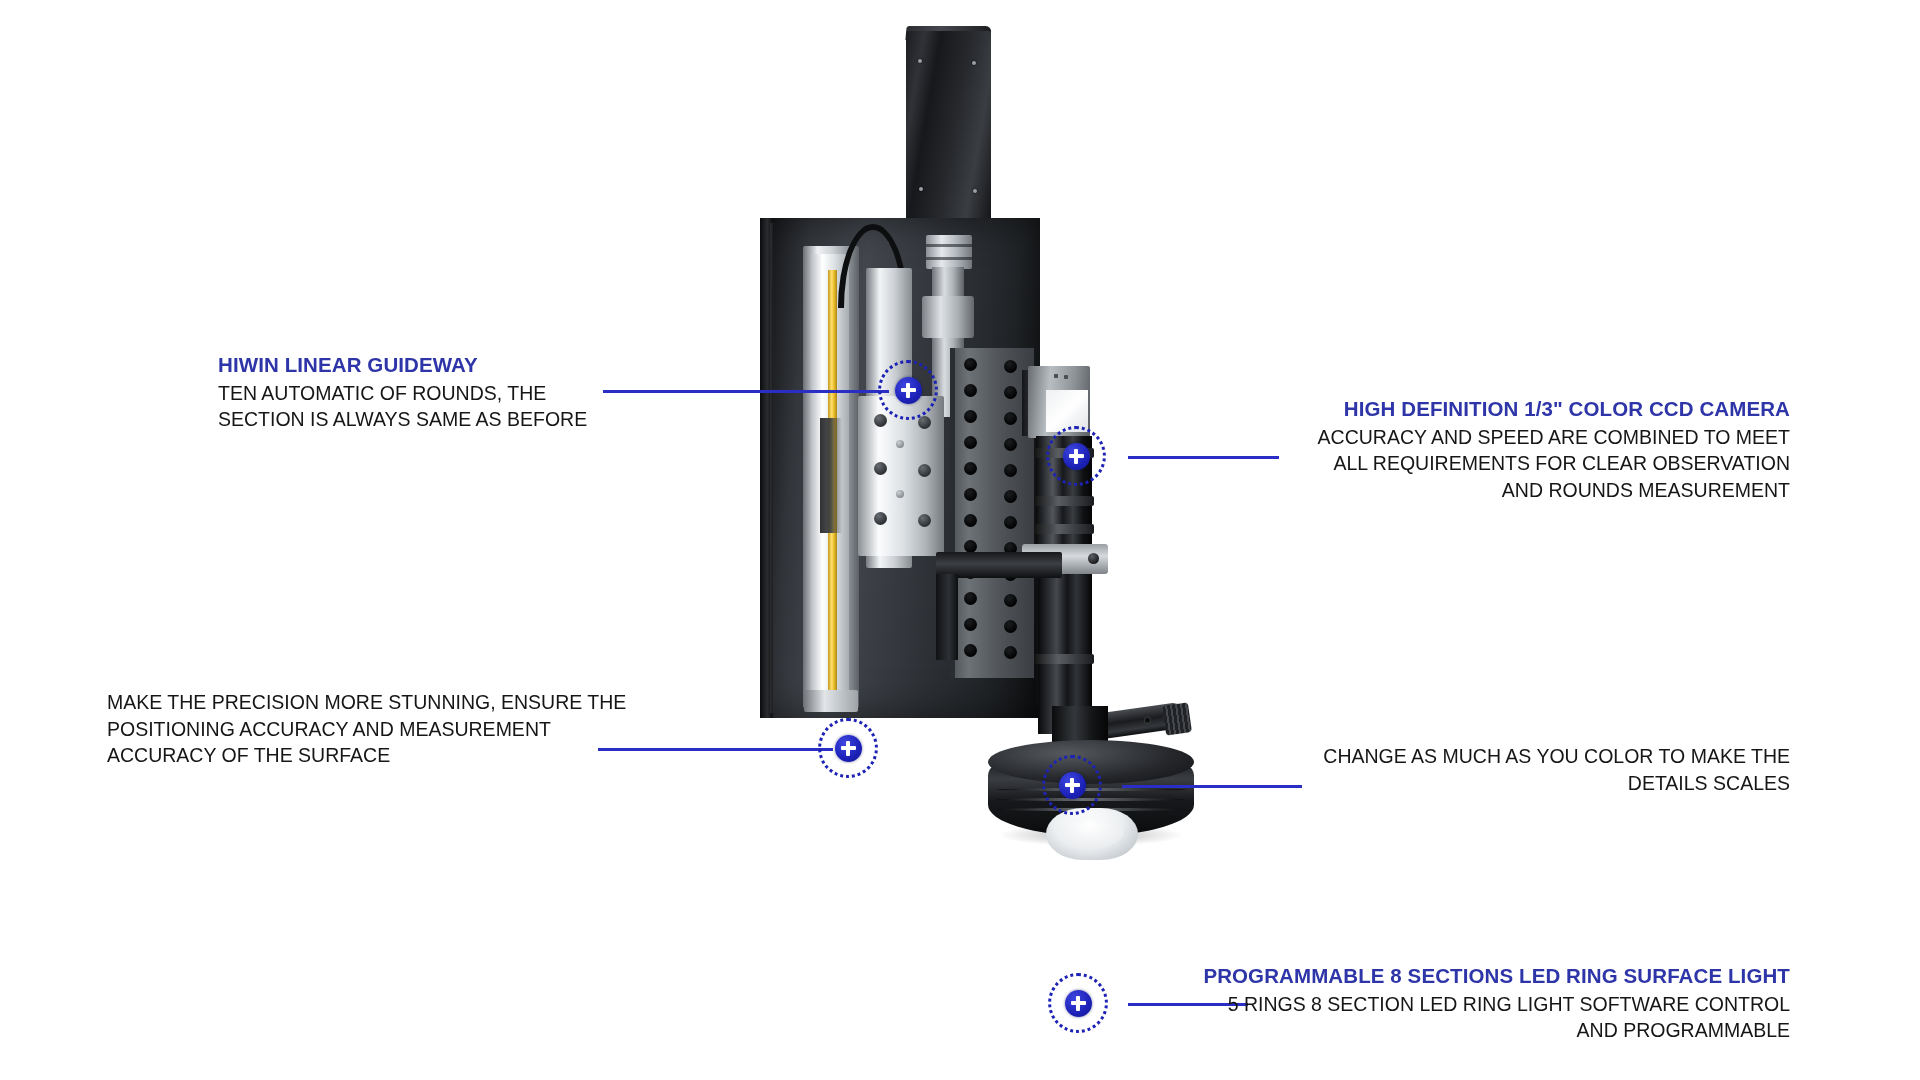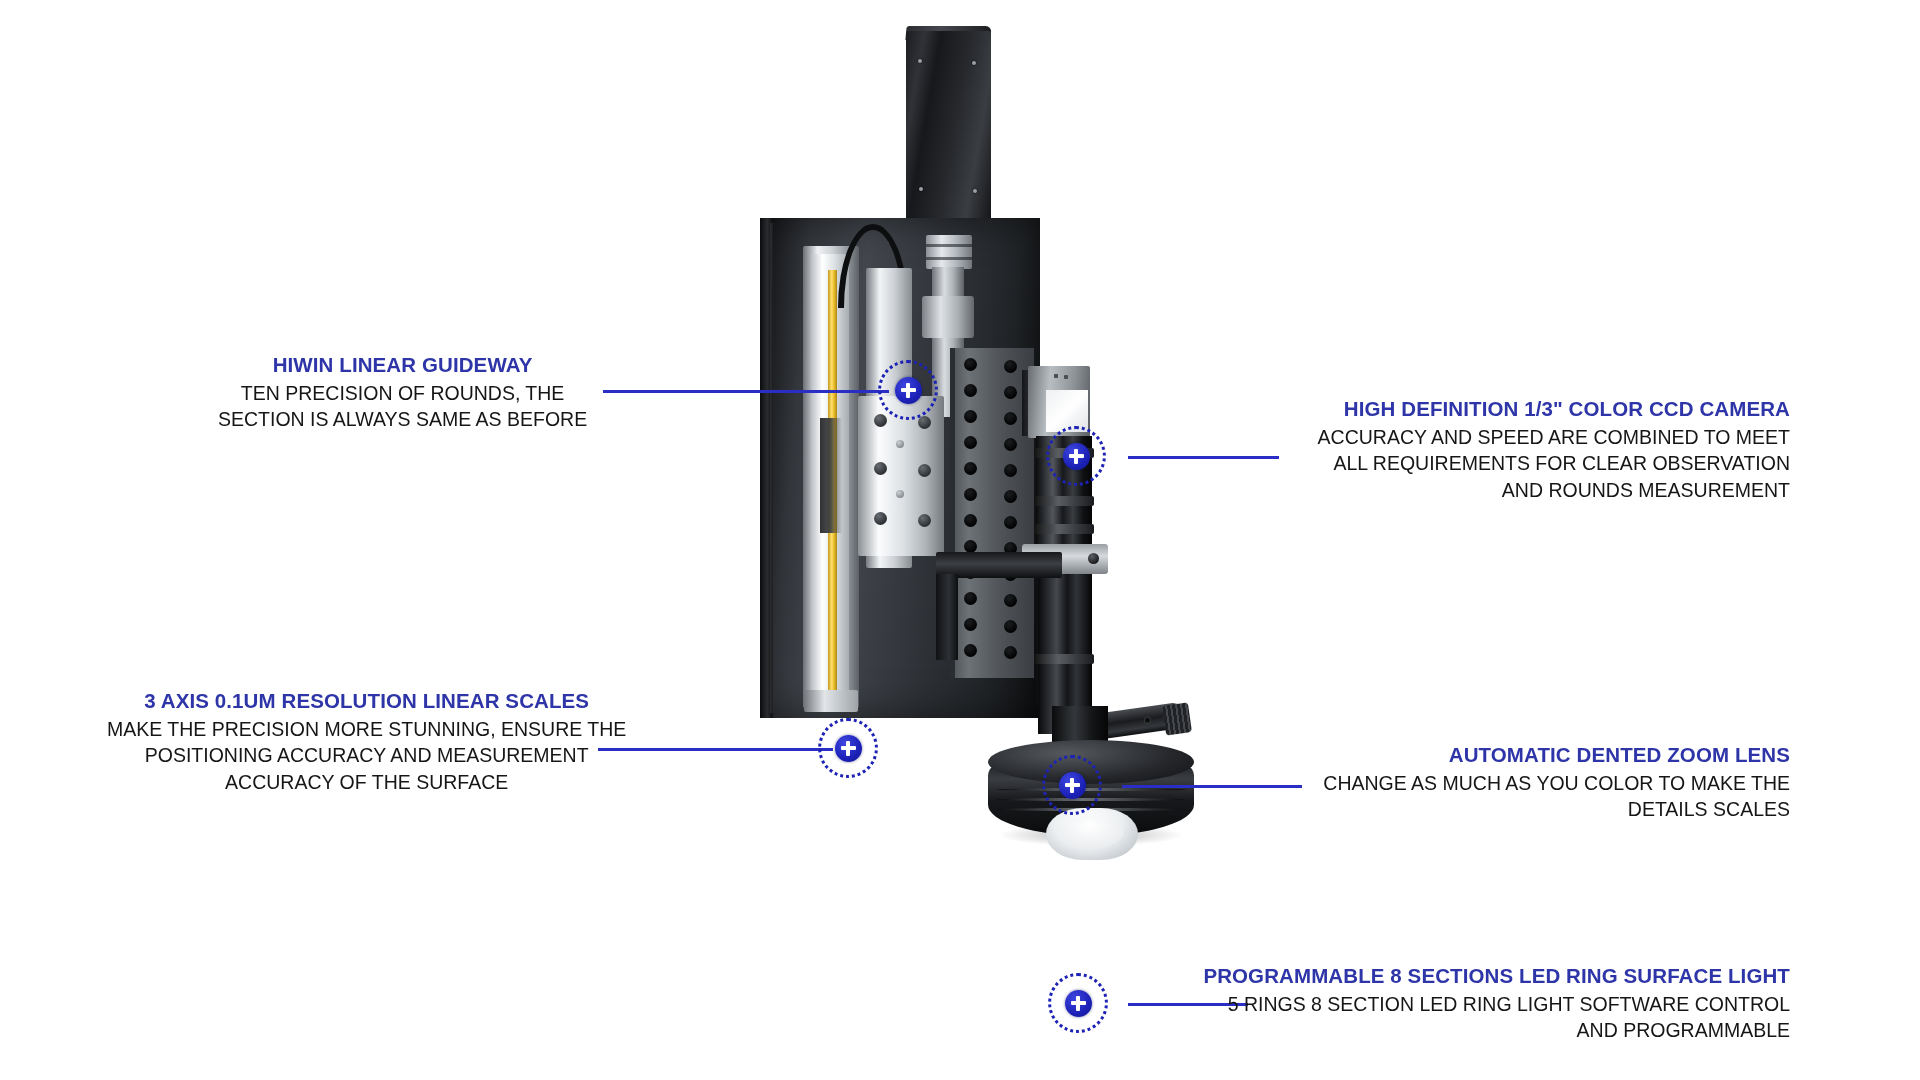--- a/index.html
+++ b/index.html
@@ -14,21 +14,21 @@
   
   .callout{position:absolute;}
   .callout .c-title{
     font-size:20.5px;font-weight:bold;letter-spacing:.1px;
     color:#2E35A8;line-height:1.30;white-space:nowrap;
   }
   .callout .c-body{
     font-size:19.5px;font-weight:400;color:#161616;
     line-height:1.26;letter-spacing:0px;margin-top:2px;
   }
-  .callout.left  .c-title,.callout.left  .c-body{text-align:center;}
+  .callout.left  .c-title,.callout.left  .c-body{text-align:left;}
   .callout.right .c-title,.callout.right .c-body{text-align:right;}
 
   
   .leader{position:absolute;height:3px;background:#2A2EC4;}
 
   
   .marker{position:absolute;width:60px;height:60px;}
   .marker .ring{
     position:absolute;inset:0;border-radius:50%;
     border:3px dotted #1D23B4;
@@ -385,40 +385,38 @@
     <div class="ring"></div>
     <div class="dot"></div>
   </div>
   <div class="marker" style="left:1048px;top:973px;">
     <div class="ring"></div>
     <div class="dot"></div>
   </div>
 
   <div class="callout left" style="left:218px;top:352px;">
     <div class="c-title">HIWIN LINEAR GUIDEWAY</div>
-    <div class="c-body">TEN PRECISION OF ROUNDS, THE</div>
+    <div class="c-body">TEN AUTOMATIC OF ROUNDS, THE</div>
     <div class="c-body">SECTION IS ALWAYS SAME AS BEFORE</div>
   </div>
 
   <div class="callout right" style="left:680px;top:396px;width:1110px;">
     <div class="c-title">HIGH DEFINITION 1/3" COLOR CCD CAMERA</div>
     <div class="c-body">ACCURACY AND SPEED ARE COMBINED TO MEET</div>
     <div class="c-body">ALL REQUIREMENTS FOR CLEAR OBSERVATION</div>
     <div class="c-body">AND ROUNDS MEASUREMENT</div>
   </div>
 
   <div class="callout left" style="left:107px;top:688px;">
-    <div class="c-title">3 AXIS 0.1UM RESOLUTION LINEAR SCALES</div>
     <div class="c-body">MAKE THE PRECISION MORE STUNNING, ENSURE THE</div>
     <div class="c-body">POSITIONING ACCURACY AND MEASUREMENT</div>
     <div class="c-body">ACCURACY OF THE SURFACE</div>
   </div>
 
   <div class="callout right" style="left:680px;top:742px;width:1110px;">
-    <div class="c-title">AUTOMATIC DENTED ZOOM LENS</div>
     <div class="c-body">CHANGE AS MUCH AS YOU COLOR TO MAKE THE</div>
     <div class="c-body">DETAILS SCALES</div>
   </div>
 
   <div class="callout right" style="left:640px;top:963px;width:1150px;">
     <div class="c-title">PROGRAMMABLE 8 SECTIONS LED RING SURFACE LIGHT</div>
     <div class="c-body">5 RINGS 8 SECTION LED RING LIGHT SOFTWARE CONTROL</div>
     <div class="c-body">AND PROGRAMMABLE</div>
   </div>
 

